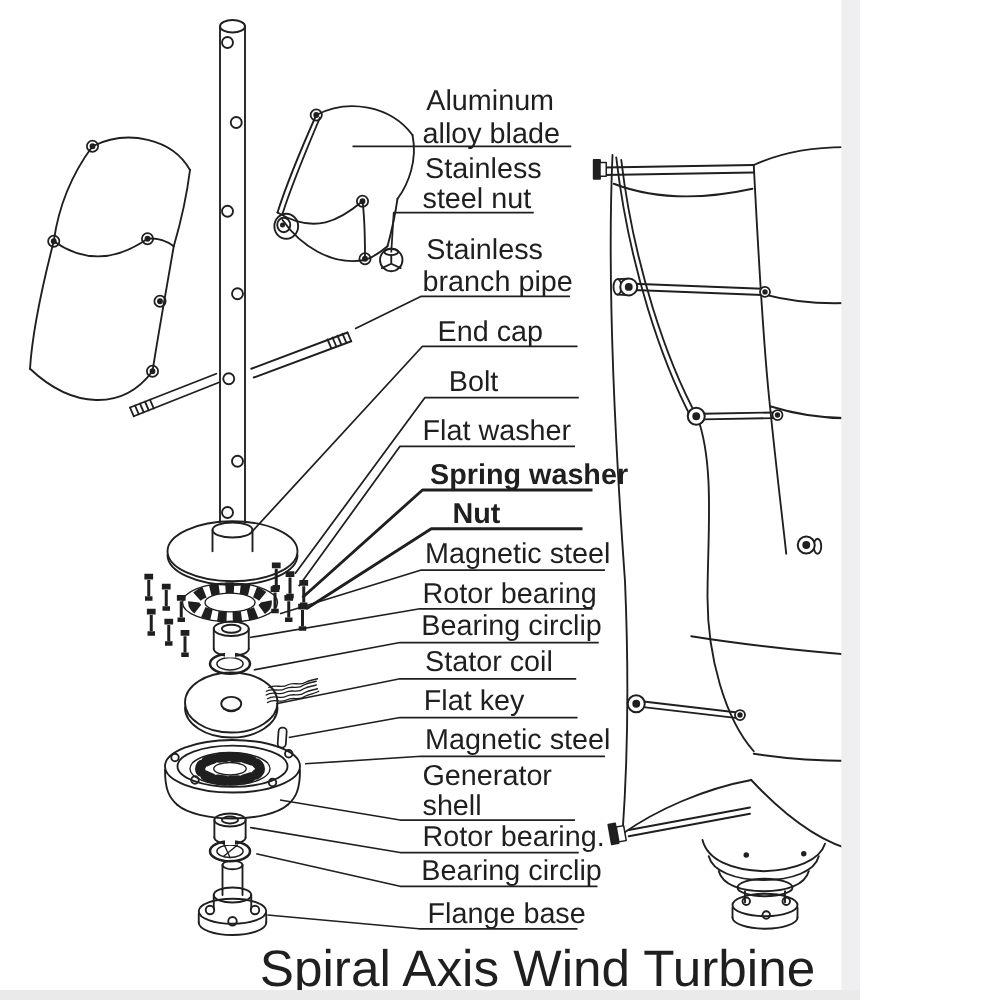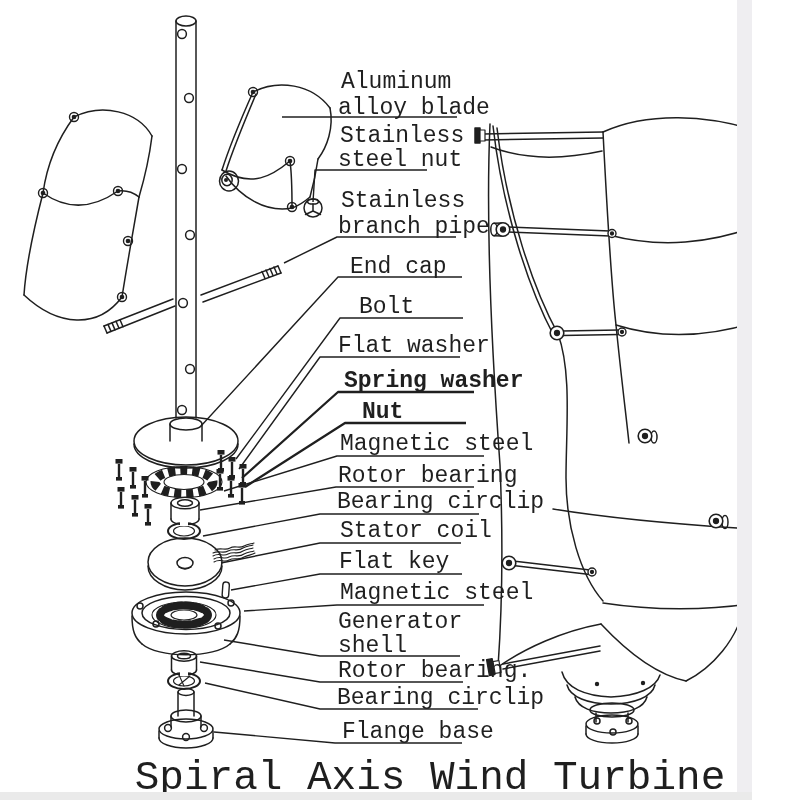--- a/index.html
+++ b/index.html
@@ -1,22 +1,22 @@
 <!DOCTYPE html>
 <html style="--ink: #1f1f1f; --paper: #ffffff;"><head>
 <meta charset="utf-8">
 <style>
   :root { --ink: #1f1f1f; --paper: #ffffff; }
   html,body { margin:0; padding:0; }
   .stage {
     position: relative;
-    width: 752px; height: 800px;
+    width: 688px; height: 800px;
     background: var(--paper);
     overflow: hidden;
-    font-family: Liberation Mono, monospace;
+    font-family: Liberation Sans, sans-serif;
   }
   svg { position:absolute; left:0; top:0; display:block; }
   .ln   { stroke: var(--ink); fill: none; stroke-width: 1.5; stroke-linecap: round; stroke-linejoin: round; }
   .thin { stroke-width: 1.1; }
   .thick{ stroke-width: 2; }
   .fillink { fill: var(--ink); stroke: none; }
   .teeth { fill:none; stroke: var(--ink); stroke-width: 9; stroke-dasharray: 7 5; }
   .teeth.small { stroke-width: 8; stroke-dasharray: 6 4.5; }
   .leader { stroke: var(--ink); fill:none; stroke-width: 1.4; stroke-linejoin: round; }
   .leader.bold { stroke-width: 2.3; }

